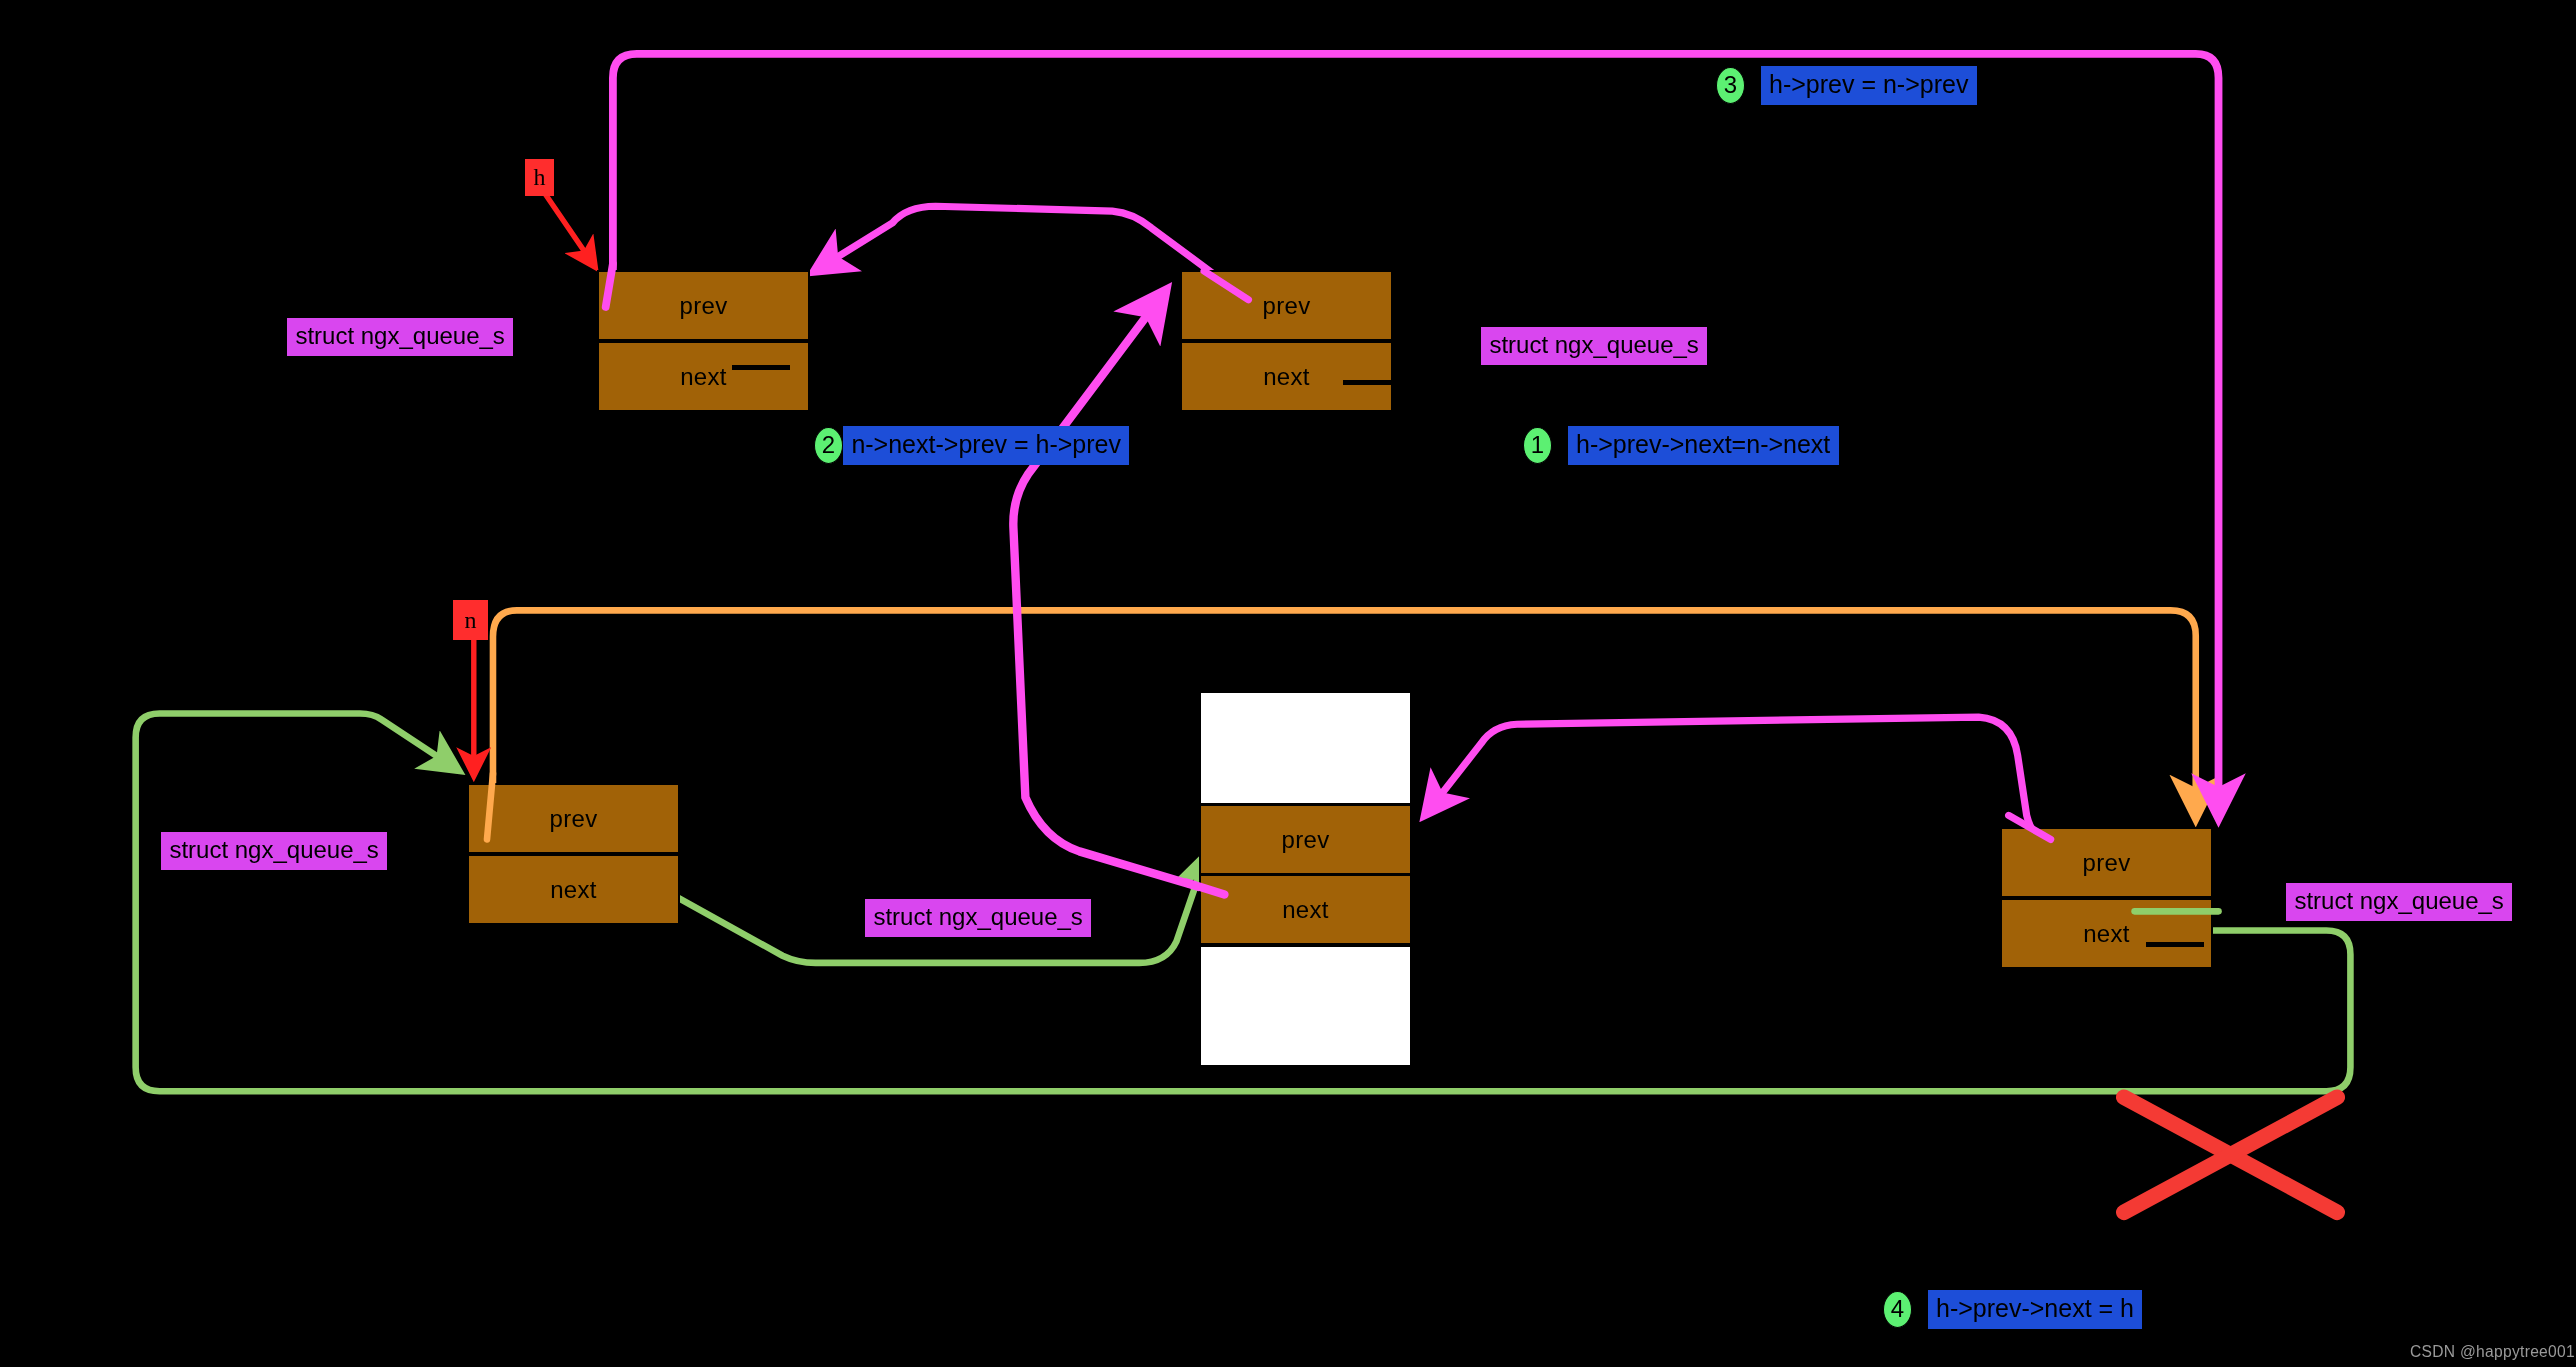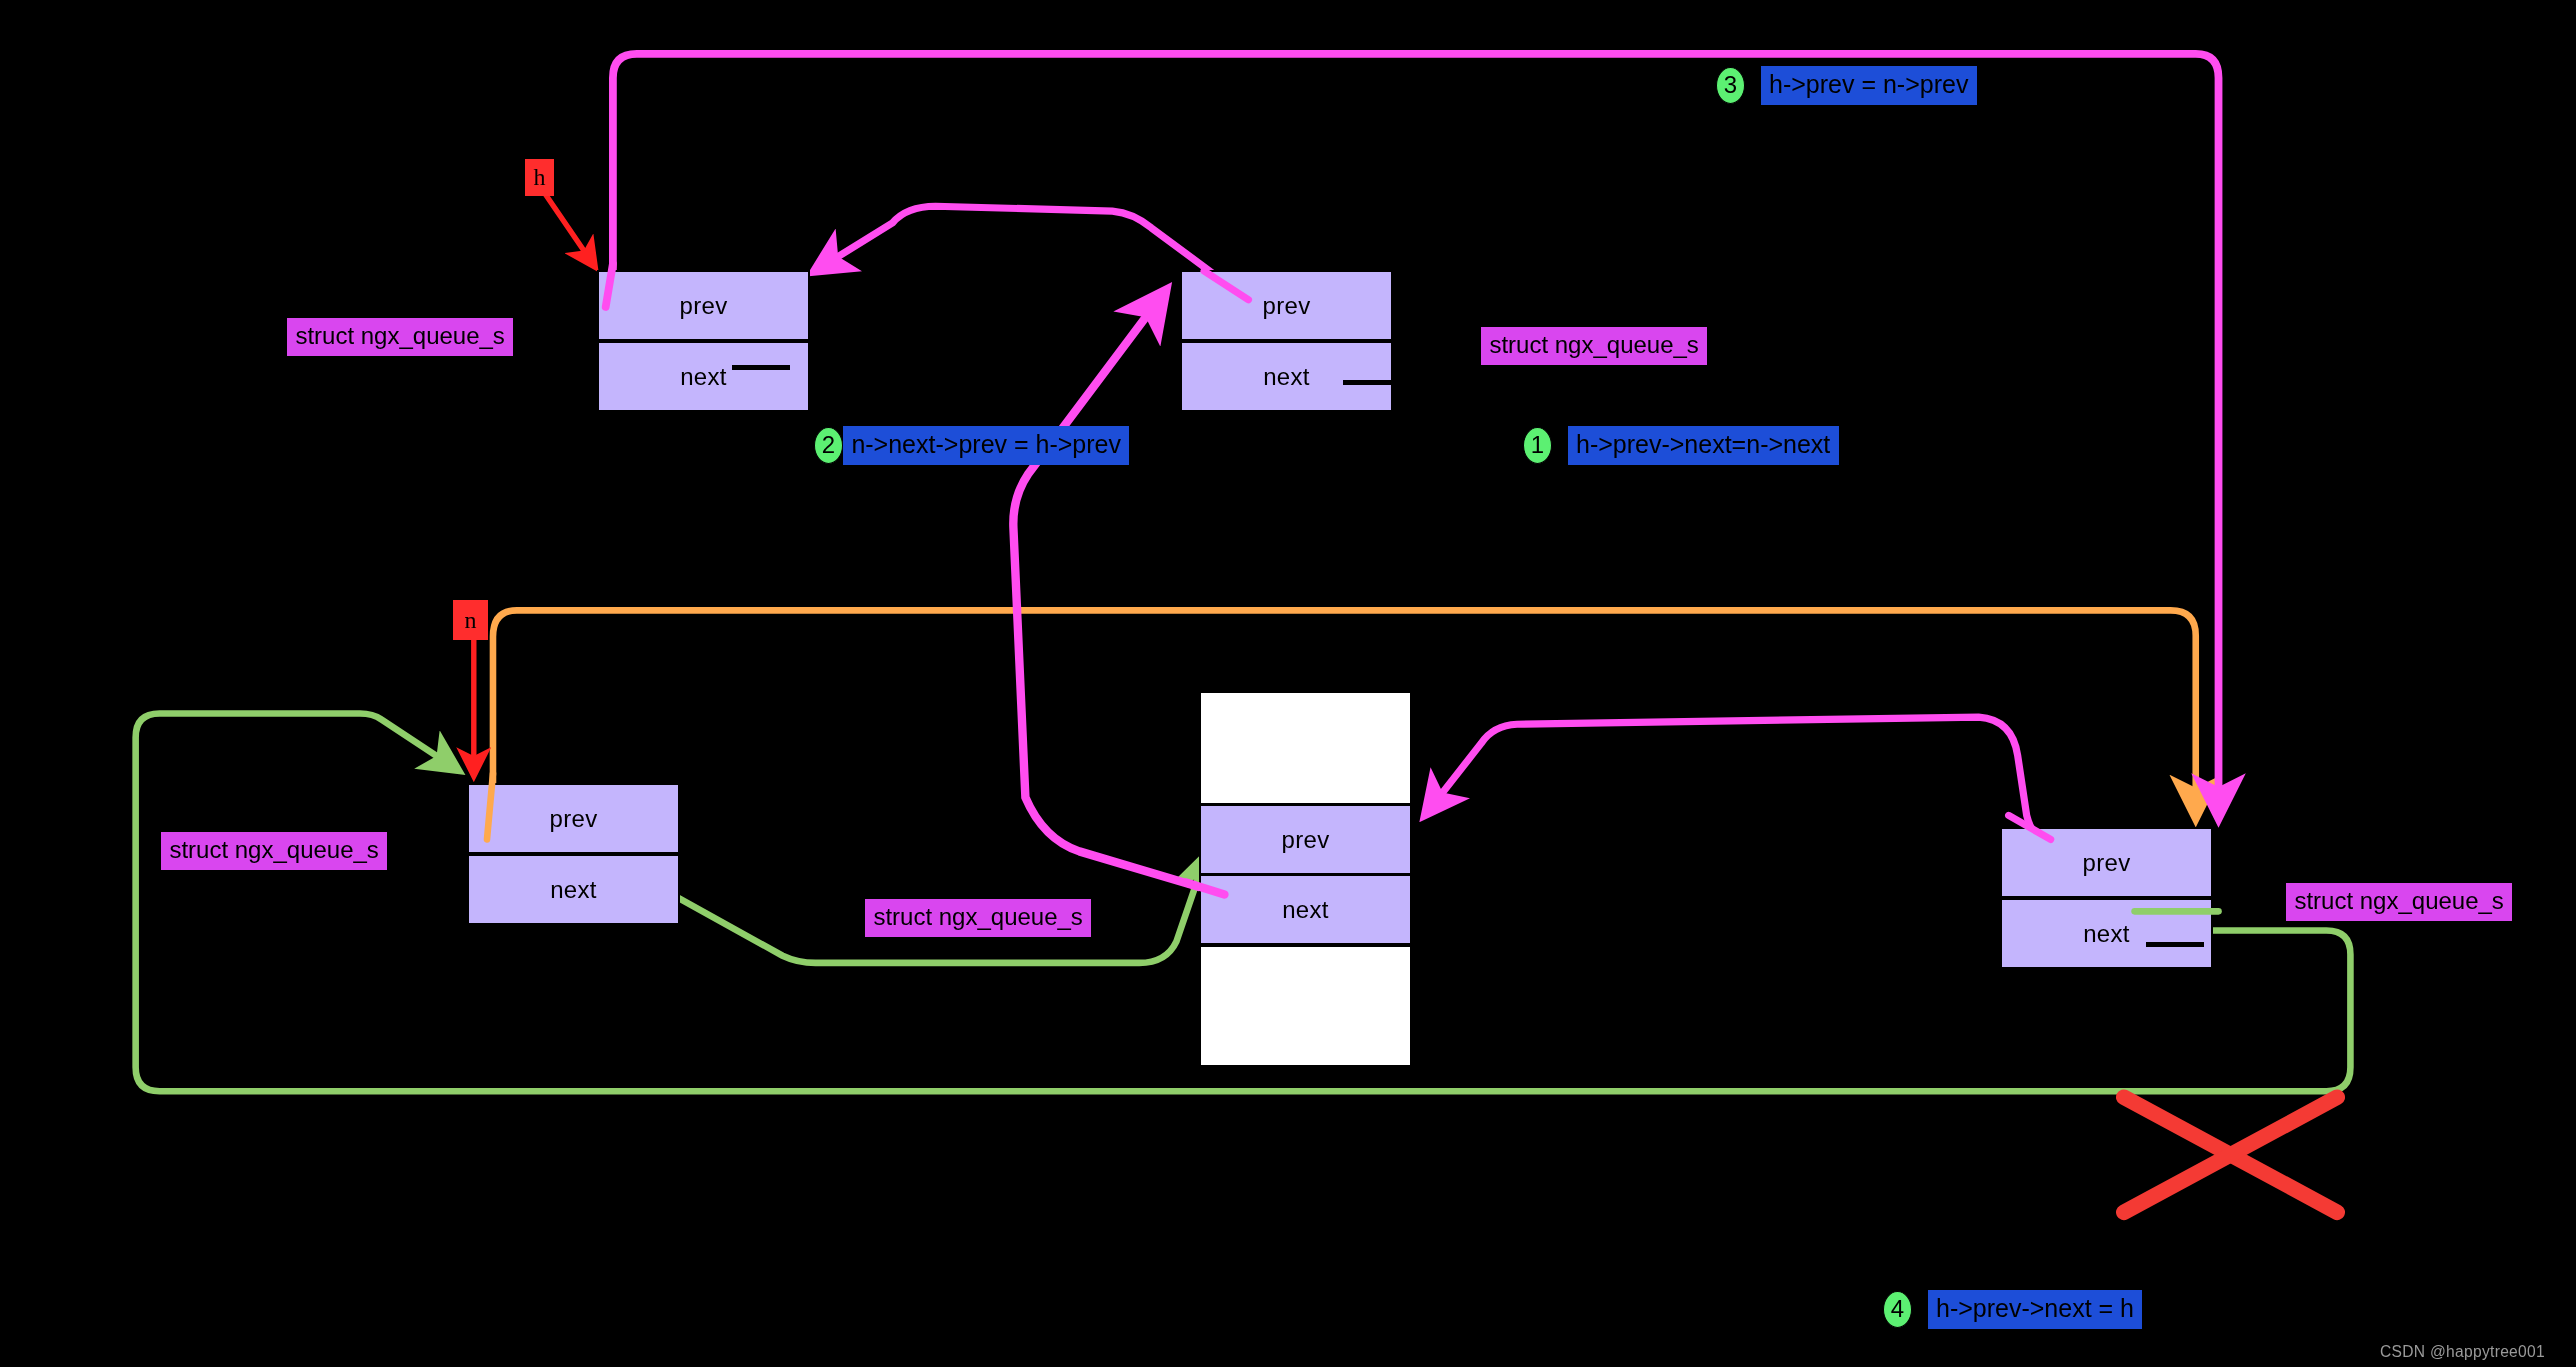--- a/index.html
+++ b/index.html
@@ -1,37 +1,37 @@
 <!DOCTYPE html>
 <html style="font-size:9.6px"><head>
 <meta charset="utf-8">
 <style>
   html,body{margin:0;padding:0;background:#000;}
   body{width:2576px;height:1367px;overflow:hidden;font-family:"Liberation Sans",sans-serif;}
   #stage{position:relative;width:2576px;height:1367px;background:#000;}
   svg.layer{position:absolute;left:0;top:0;width:2576px;height:1367px;overflow:visible;}
   .node{position:absolute;box-sizing:border-box;}
-  .cell{position:relative;box-sizing:border-box;background:#c4b5fd;border:2.4px solid #000;
+  .cell{position:relative;box-sizing:border-box;background:#a16207;border:2.4px solid #000;
         display:flex;align-items:center;justify-content:center;color:#000;
         font-family:"Liberation Sans",sans-serif;}
   .cell.blank{background:#ffffff;}
   .cell-label{font-size:24px;line-height:1;letter-spacing:0.3px;}
   .tag-struct{position:absolute;background:#d946ef;color:#000;font-size:24px;
        padding:4.2px 8.4px 6px 8.4px;white-space:nowrap;font-family:"Liberation Sans",sans-serif;}
   .tag-ptr{position:absolute;background:#ff2d2d;color:#000;font-size:24px;
        display:flex;align-items:center;justify-content:center;
        font-family:"Liberation Serif",serif;}
   .step{position:absolute;display:flex;align-items:center;gap:0px;white-space:nowrap;}
   .step-num{width:29px;height:37px;border-radius:50%;background:#5cf072;border:1.8px solid #000;
        display:flex;align-items:center;justify-content:center;font-size:24px;color:#000;
        font-family:"Liberation Sans",sans-serif;box-sizing:border-box;}
   .step-txt{background:#1d4ed8;color:#000;font-size:25px;padding:3.6px 8.4px 6px 8.4px;
        font-family:"Liberation Sans",sans-serif;}
   .step.gap .step-txt{margin-left:15.6px;}
-  .watermark{position:absolute;right:31px;bottom:6px;color:#9a9a9a;font-size:15.6px;
+  .watermark{position:absolute;right:1px;bottom:6px;color:#9a9a9a;font-size:15.6px;
        font-family:"Liberation Sans",sans-serif;letter-spacing:0.3px;}
   .tick{position:absolute;background:#000;height:5.4px;}
 </style>
 </head>
 <body>
 
 <div id="stage">
 
   <svg class="layer" viewBox="0 0 4296 2280" width="2576" height="1367">
     <defs>

